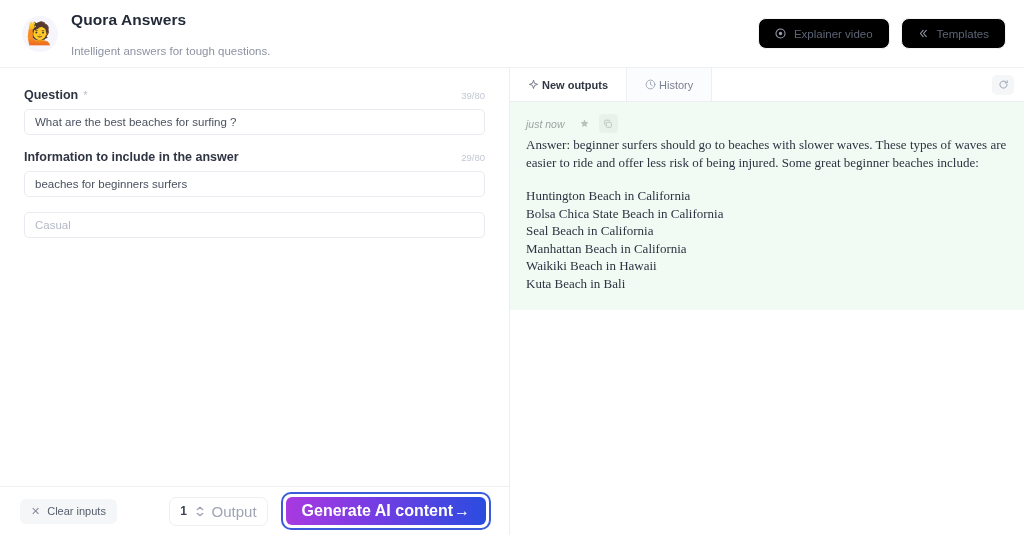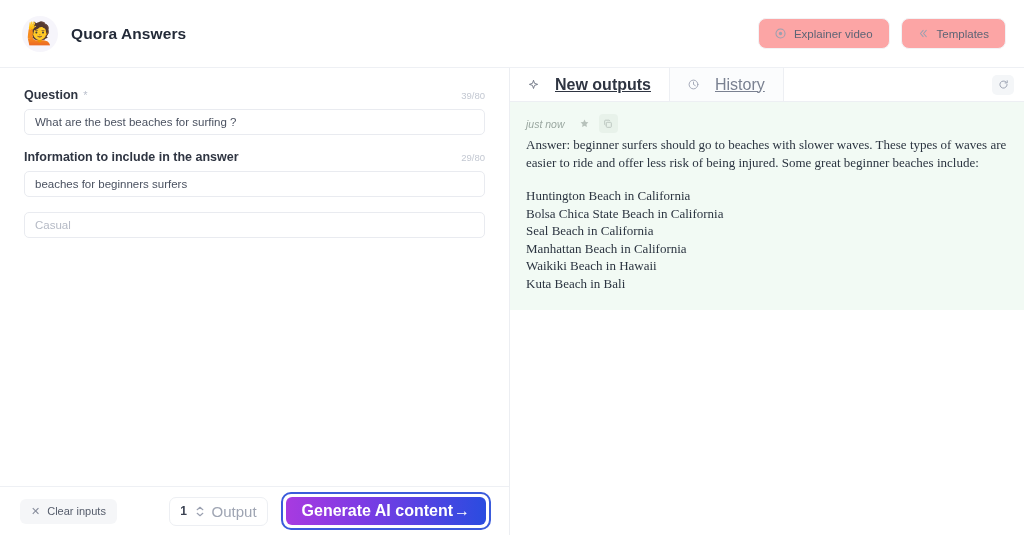--- a/index.html
+++ b/index.html
@@ -28,21 +28,21 @@
     font-size: 22px; line-height: 1;
   }
   .brand-text { display: flex; flex-direction: column; gap: 16px; }
   .brand-title { font-size: 15.5px; font-weight: bold; color: #232a38; letter-spacing: .1px; }
   .brand-sub { font-size: 11.5px; color: #8d93a3; }
 
   .header-actions { margin-left: auto; display: flex; align-items: center; gap: 11px; }
   .hbtn {
     height: 31px; display: flex; align-items: center; gap: 8px;
     padding: 0 16px; border-radius: 8px;
-    background: #fca5a5; border: 1px solid #f2f3f6;
+    background: #000000; border: 1px solid #f2f3f6;
     font-size: 11.5px; color: #5d6475; cursor: pointer;
     white-space: nowrap;
   }
   .hbtn .ico { display: flex; color: #9aa0b0; }
 
   
   .body { flex: 1; display: flex; min-height: 0; }
 
   
   .left { width: 510px; flex: 0 0 510px; display: flex; flex-direction: column; background: #fff; border-right: 1px solid #eceef2; }
@@ -102,25 +102,24 @@
 
   
   .right { flex: 1; display: flex; flex-direction: column; background: #fff; min-width: 0; }
   .tabs {
     flex: 0 0 34px; height: 34px;
     display: flex; align-items: stretch;
     border-bottom: 1px solid #edeff3;
     padding-left: 0; padding-right: 10px;
   }
   .tab {
-    display: flex; align-items: center; gap: 16px;
-    padding: 0 18px; font-size: 16px; color: #7a8191; cursor: pointer;
+    display: flex; align-items: center; gap: 3px;
+    padding: 0 18px; font-size: 11px; color: #7a8191; cursor: pointer;
     border-right: 1px solid #edeff3;
     background: #fbfcfd;
-    text-decoration: underline;
   }
   .tab.active { background: #fff; color: #2f3542; font-weight: bold; }
   .tab .ico { display: flex; color: #9aa0b0; }
   .tab.active .ico { color: #6b7280; }
   .refresh-btn {
     margin-left: auto; align-self: center;
     width: 22px; height: 20px; border-radius: 5px;
     background: #f4f6f8; border: none;
     display: flex; align-items: center; justify-content: center;
     color: #9aa0b0; cursor: pointer;
@@ -146,20 +145,21 @@
 </head>
 <body>
 
 <div class="app">
 
   <div class="header">
     <div class="brand">
       <div class="brand-emoji">🙋</div>
       <div class="brand-text">
         <div class="brand-title">Quora Answers</div>
+        <div class="brand-sub">Intelligent answers for tough questions.</div>
       </div>
     </div>
     <div class="header-actions">
       <button class="hbtn">
         <span class="ico">
           <svg width="11" height="11" viewBox="0 0 16 16">
               <circle cx="8" cy="8" r="6.6" fill="none" stroke="currentColor" stroke-width="1.5"></circle>
               <circle cx="8" cy="8" r="2.4" fill="currentColor"></circle>
             </svg>
         </span>

